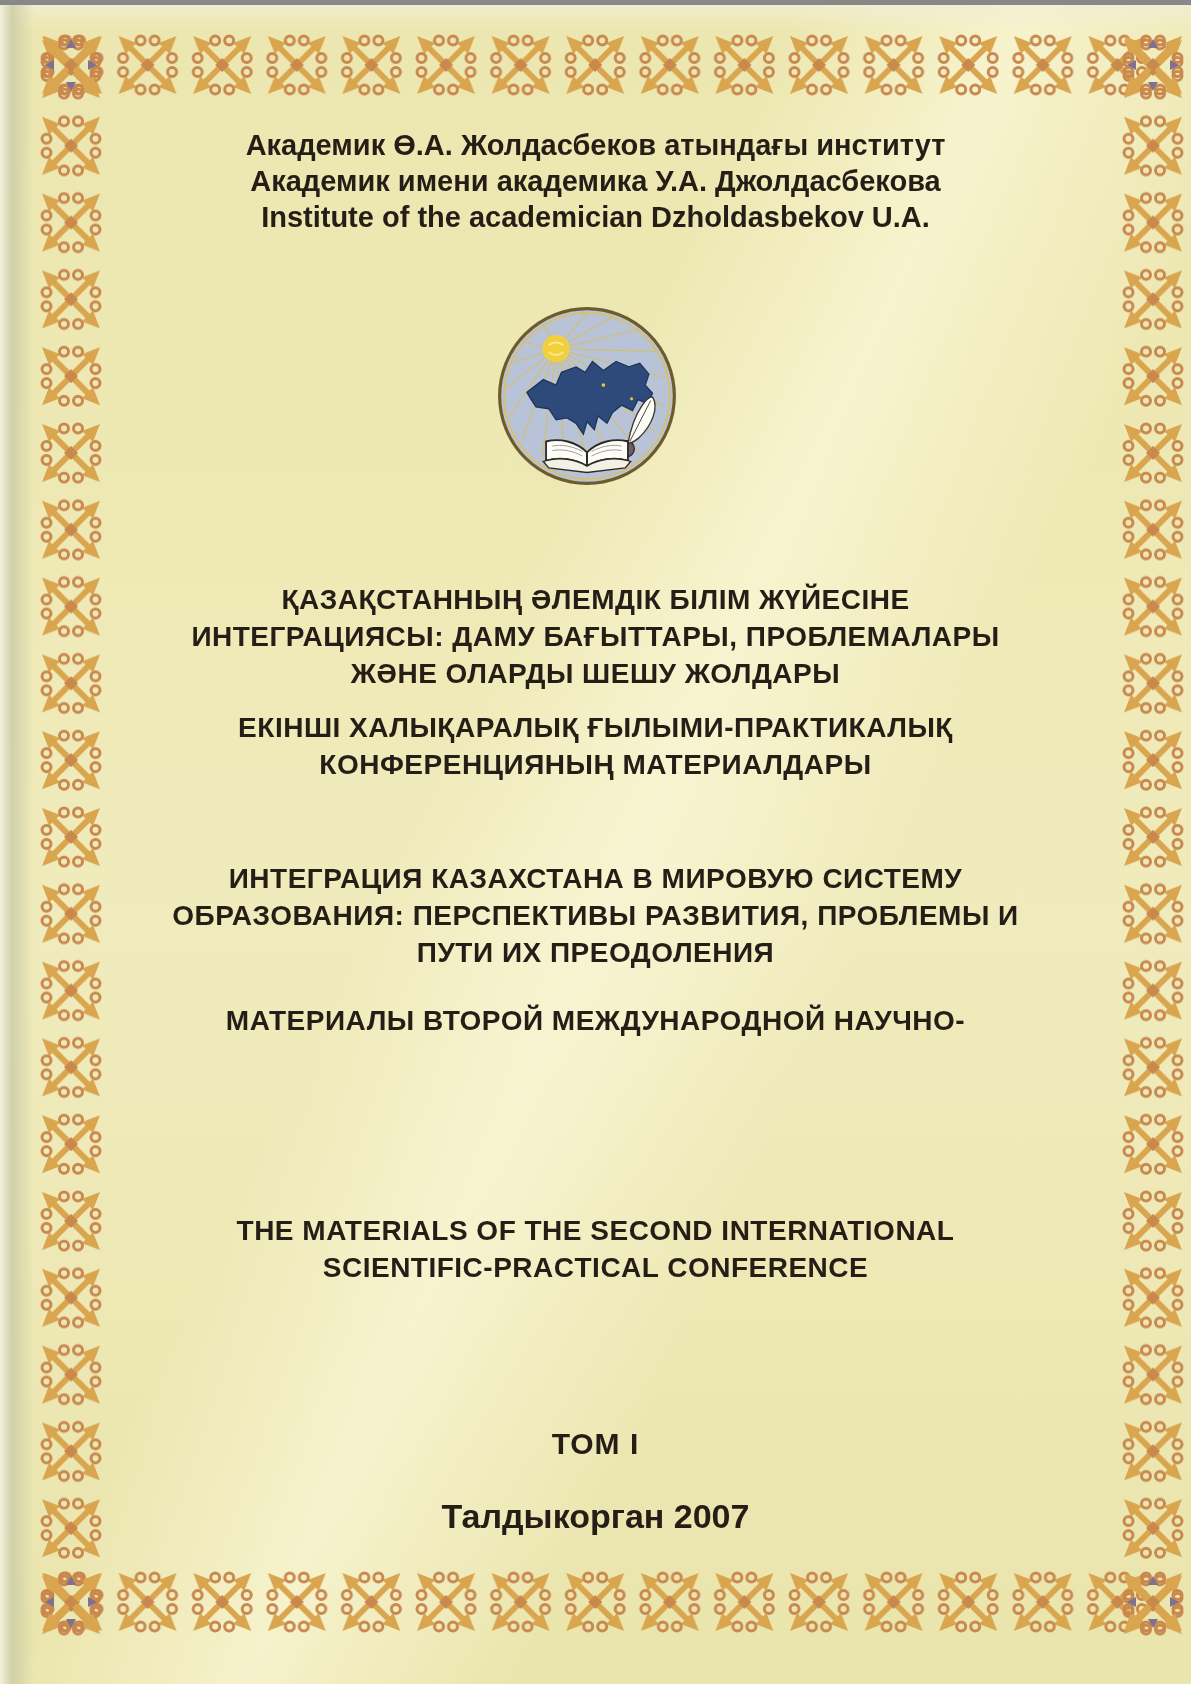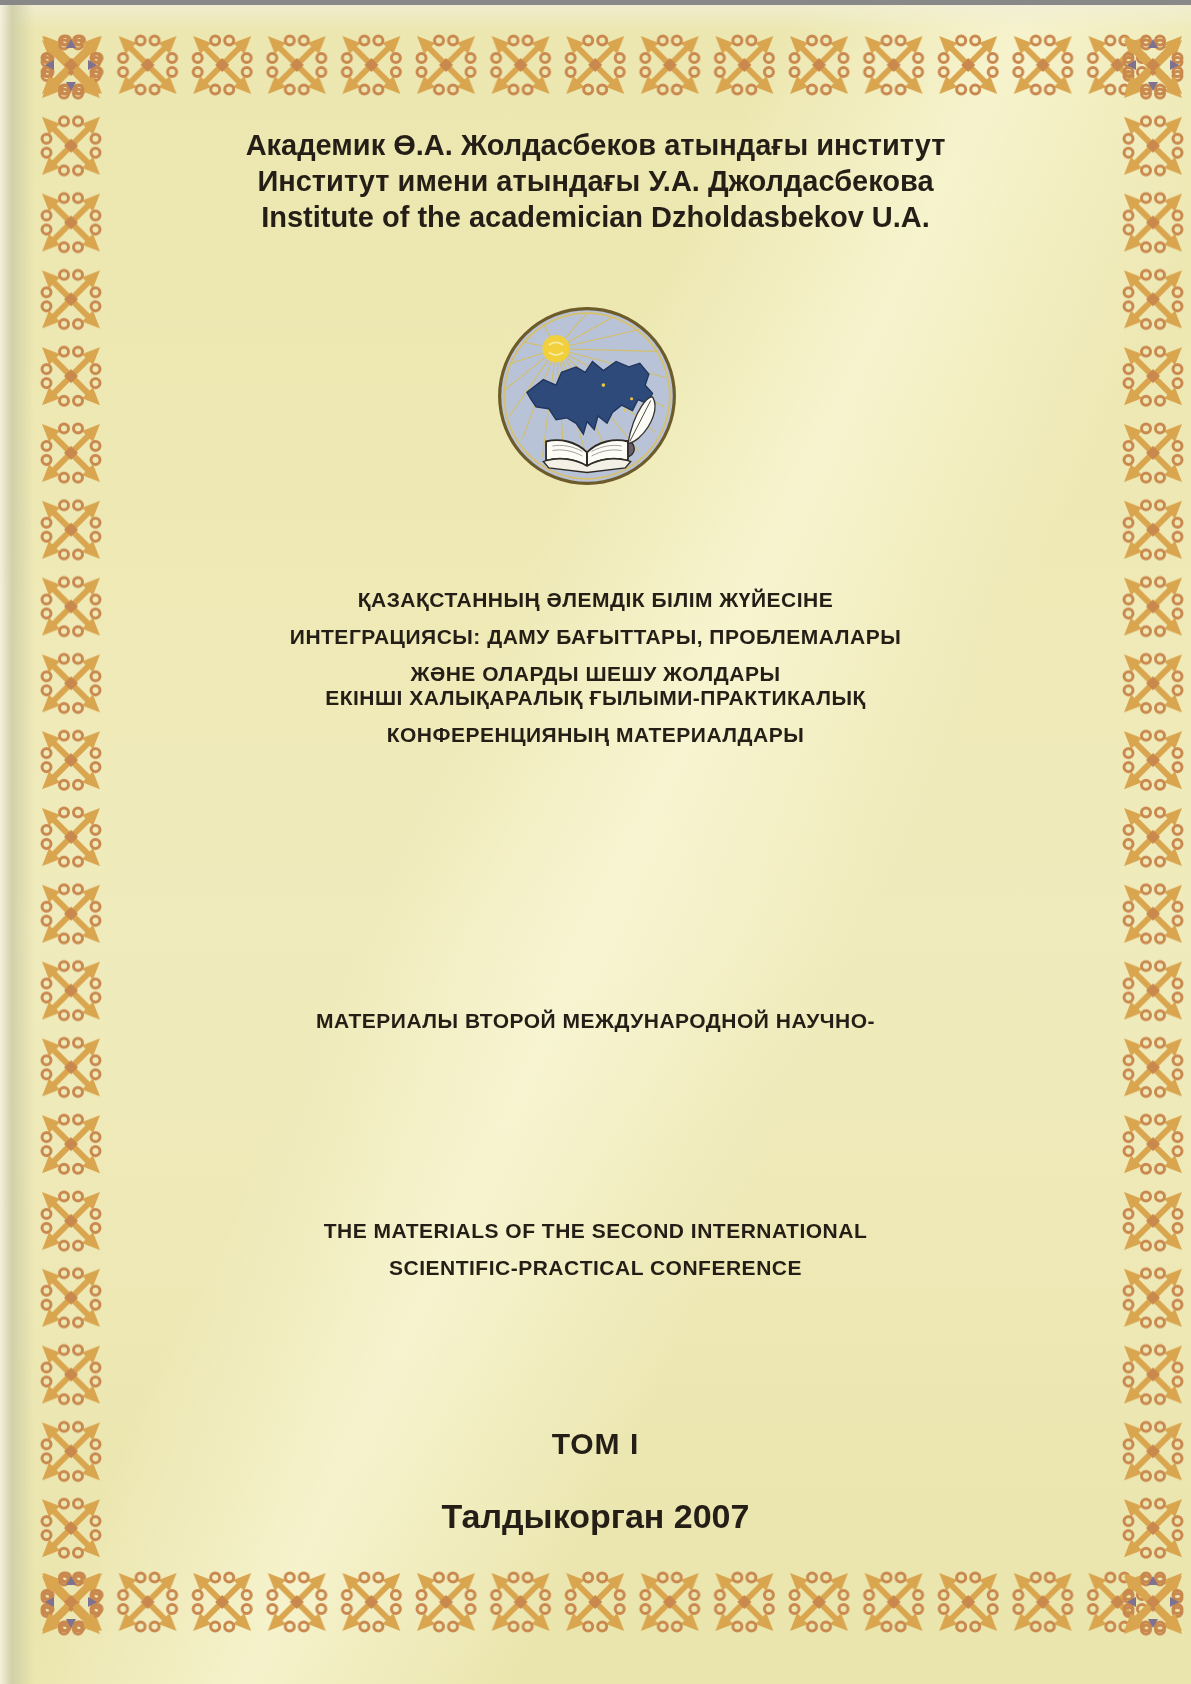--- a/index.html
+++ b/index.html
@@ -18,21 +18,21 @@
     background:linear-gradient(to right,#f4f2e2 0%,#ccccA6 35%,rgba(236,232,178,0) 100%);
     opacity:.85;pointer-events:none;}
   .edge-top{position:absolute;left:0;top:0;right:0;height:24px;
     background:linear-gradient(to bottom,#f1eed6,rgba(236,232,178,0));
     opacity:.8;pointer-events:none;}
   .bottom-scan-edge{position:absolute;left:26px;right:0;bottom:0;height:5px;background:#3a478c;}
   .strip{position:absolute;}
   .textblock{position:absolute;left:70px;right:70px;text-align:center;}
   .tline{white-space:nowrap;font-weight:bold;}
   .header-line{font-size:29px;line-height:36px;}
-  .title-line{font-size:21px;line-height:37px;letter-spacing:.5px;}
+  .title-line{font-size:28px;line-height:37px;letter-spacing:.5px;}
   .volume-line{font-size:30px;line-height:34px;letter-spacing:1px;}
   .imprint-line{font-size:34px;line-height:38px;}
   #emblem{position:absolute;left:496px;top:300px;width:182px;height:182px;}
   svg{display:block;}
   .hidden-defs{position:absolute;width:0;height:0;overflow:hidden;}
 </style>
 </head>
 <body>
 
 <div id="page">
@@ -109,21 +109,21 @@
       <use href="#orn-motif"></use>
       <use href="#orn-corner-accent"></use>
     </svg>
   <svg class="strip" style="left:1121px;top:1565px" width="64" height="64">
       <use href="#orn-motif"></use>
       <use href="#orn-corner-accent"></use>
     </svg>
 
   <div class="textblock" style="top:122px">
     <div class="tline header-line">Академик Ө.А. Жолдасбеков атындағы институт</div>
-    <div class="tline header-line">Институт имени атындағы У.А. Джолдасбекова</div>
+    <div class="tline header-line">Академик имени академика У.А. Джолдасбекова</div>
     <div class="tline header-line">Institute of the academician Dzholdasbekov U.A.</div>
   </div>
 
   <svg id="emblem" viewBox="0 0 200 200">
     <circle cx="100" cy="100" r="96" stroke="#6d5b2a" stroke-width="3.5" fill="#b9c3d8"></circle>
     <circle cx="100" cy="100" r="91" fill="none" stroke="#d8c06a" stroke-width="2"></circle>
     <g stroke="#d8bf55" stroke-width="1.2" opacity="0.85">
       <line x1="66" y1="48" x2="100" y2="9"></line>
         <line x1="66" y1="48" x2="129" y2="13"></line>
       <line x1="66" y1="48" x2="157" y2="27"></line>
@@ -165,25 +165,30 @@
       <path d="M52,172 L58,179 L100,184 L142,179 L148,172 L145,171 C130,167 113,169 100,177 C87,169 70,167 55,171 Z" fill="#f3f1e6" stroke="#2f2a24" stroke-width="1.5"></path>
     </g>
   </svg>
 
   <div class="textblock" style="top:576px">
     <div class="tline title-line">ҚАЗАҚСТАННЫҢ ӘЛЕМДІК БІЛІМ ЖҮЙЕСІНЕ</div>
     <div class="tline title-line">ИНТЕГРАЦИЯСЫ: ДАМУ БАҒЫТТАРЫ, ПРОБЛЕМАЛАРЫ</div>
     <div class="tline title-line">ЖӘНЕ ОЛАРДЫ ШЕШУ ЖОЛДАРЫ</div>
   </div>
 
-  <div class="textblock" style="top:674px">
+  <div class="textblock" style="top:704px">
     <div class="tline title-line">ЕКІНШІ ХАЛЫҚАРАЛЫҚ ҒЫЛЫМИ-ПРАКТИКАЛЫҚ</div>
     <div class="tline title-line">КОНФЕРЕНЦИЯНЫҢ МАТЕРИАЛДАРЫ</div>
   </div>
 
+  <div class="textblock" style="top:855px">
+    <div class="tline title-line">ИНТЕГРАЦИЯ КАЗАХСТАНА В МИРОВУЮ СИСТЕМУ</div>
+    <div class="tline title-line">ОБРАЗОВАНИЯ: ПЕРСПЕКТИВЫ РАЗВИТИЯ, ПРОБЛЕМЫ И</div>
+    <div class="tline title-line">ПУТИ ИХ ПРЕОДОЛЕНИЯ</div>
+  </div>
 
   <div class="textblock" style="top:997px">
     <div class="tline title-line">МАТЕРИАЛЫ ВТОРОЙ МЕЖДУНАРОДНОЙ НАУЧНО-</div>
   </div>
 
 
   <div class="textblock" style="top:1207px">
     <div class="tline title-line">THE MATERIALS OF THE SECOND INTERNATIONAL</div>
     <div class="tline title-line">SCIENTIFIC-PRACTICAL CONFERENCE</div>
   </div>

